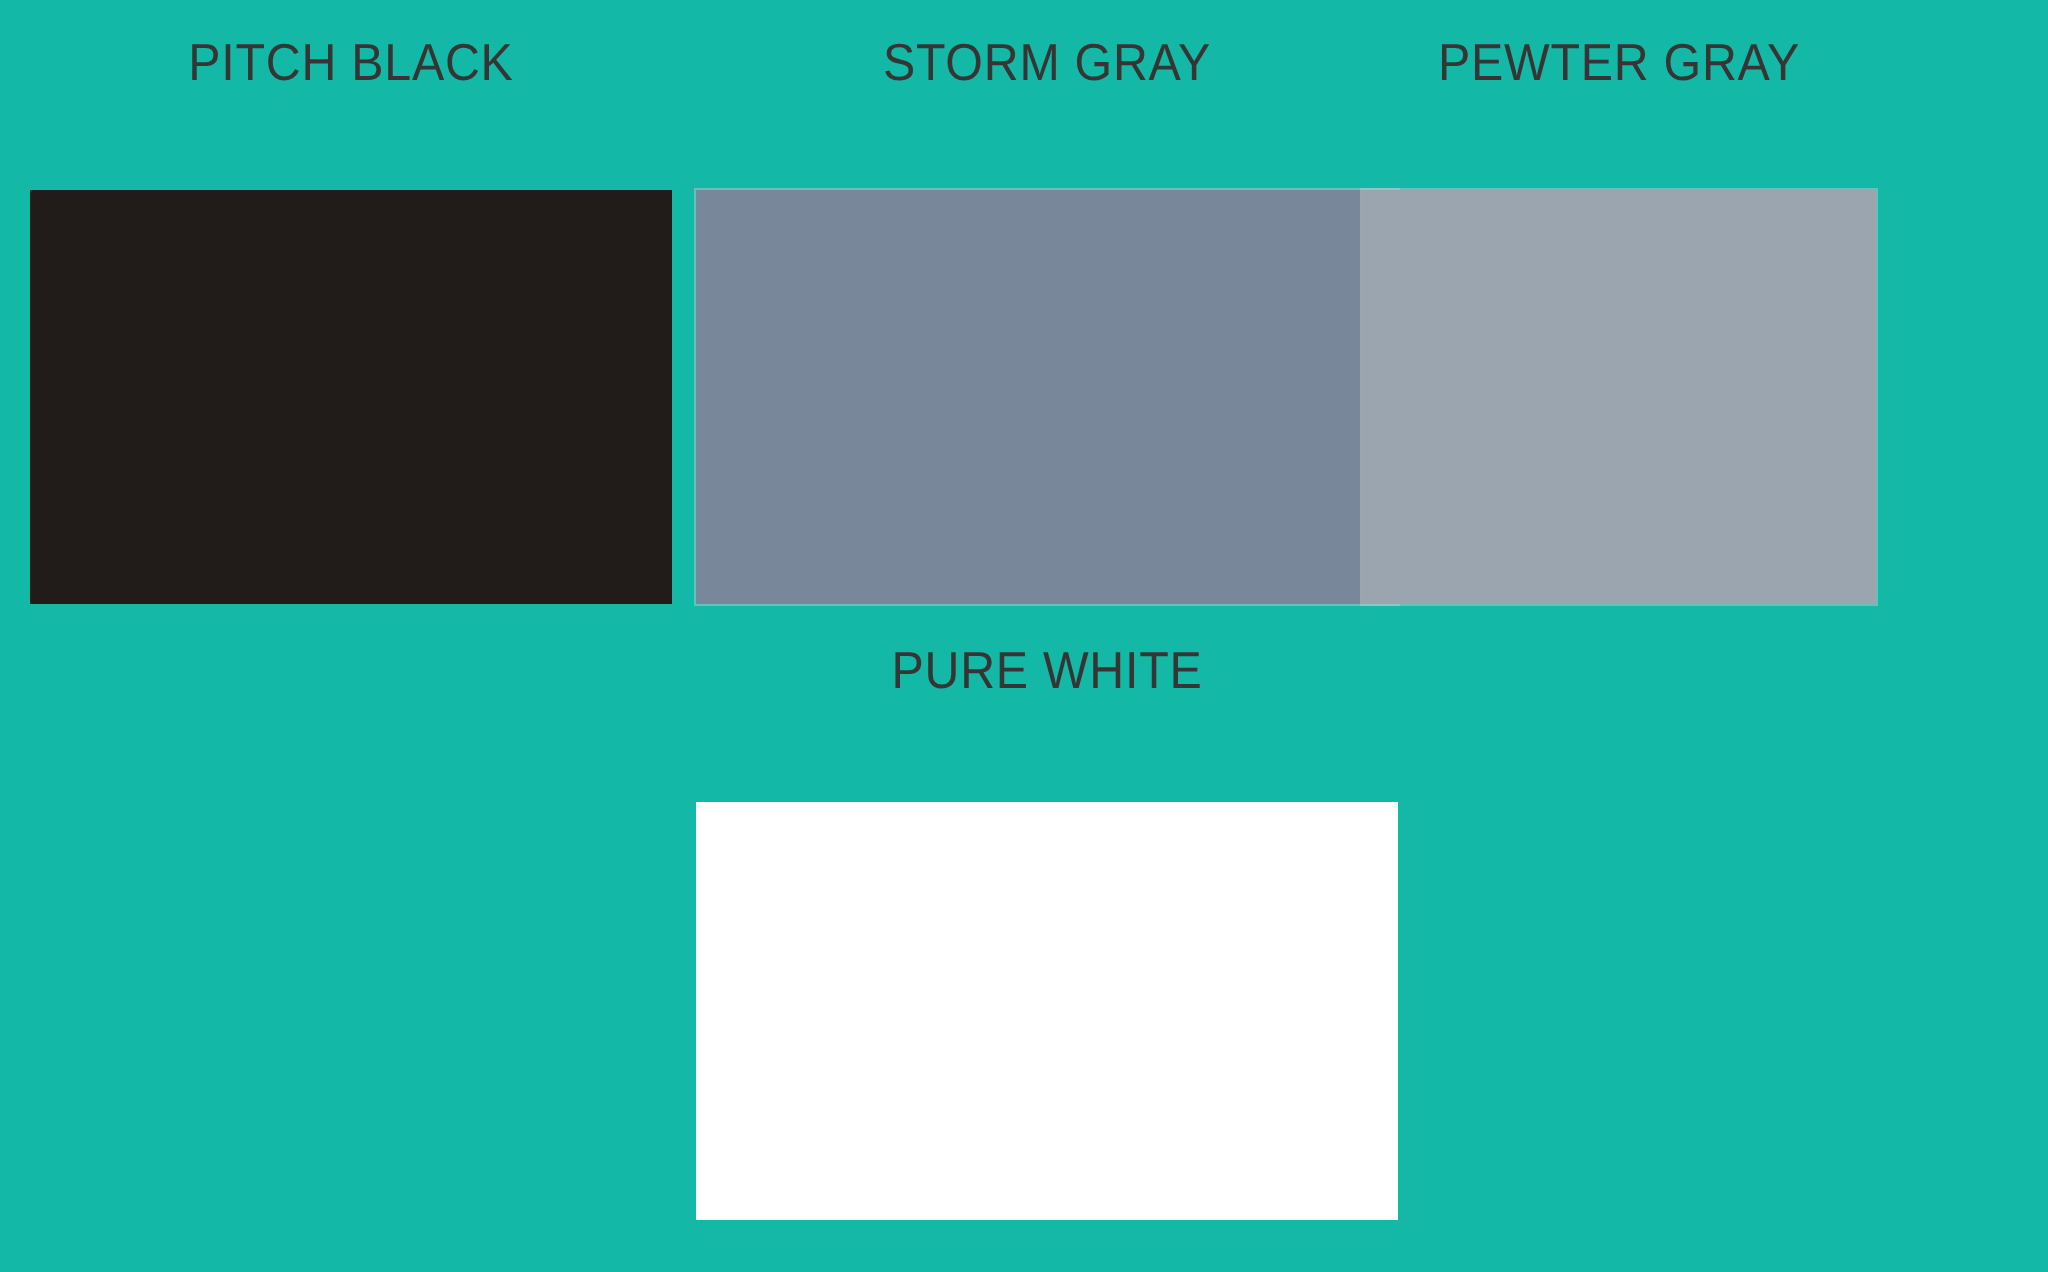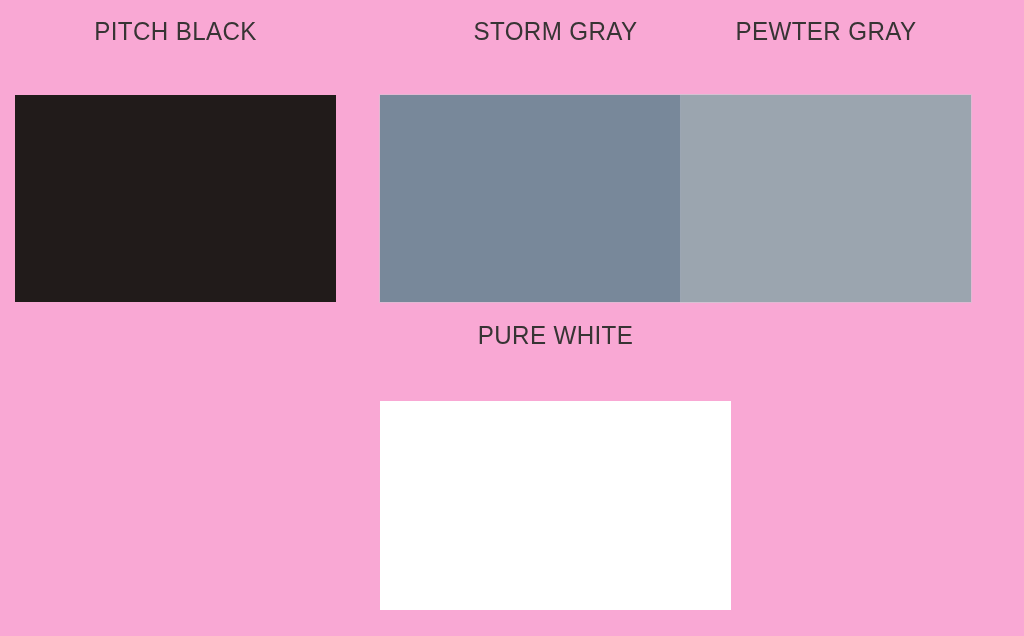--- a/index.html
+++ b/index.html
@@ -51,37 +51,37 @@
     width: 100%;
     box-sizing: border-box;
   }
 
   .swatch-chip.edge-soft {
     box-shadow: 0 0 0 1px rgba(200, 205, 210, 0.45);
   }
 
   
   .col-1 { left: 15px;  width: 321px; }
-  .col-2 { left: 348px; width: 351px; margin-left: 32px; }
-  .col-3 { left: 681px; width: 290px; }
+  .col-2 { left: 348px; width: 351px; }
+  .col-3 { left: 681px; width: 257px; }
 
   
   .row-1 { top: 0px;   height: 302px; }
   .row-2 { top: 306px; height: 330px; }
 
   .row-1 .swatch-label { top: 16px; }
   .row-1 .swatch-chip  { top: 95px; height: 207px; }
 
   .row-2 .swatch-label { top: 14px; }
   .row-2 .swatch-chip  { top: 95px; height: 209px; }
 </style>
 </head>
 <body>
 
-<div id="palette-board" style="background-color: #f9a8d4;">
+<div id="palette-board" style="background-color: #14b8a6;">
 
   <div class="swatch-cell col-1 row-1">
     <div class="swatch-label" style="color: rgb(55, 52, 52);">PITCH BLACK</div>
     <div class="swatch-chip" style="background-color: rgb(33, 27, 26);"></div>
   </div>
 
   <div class="swatch-cell col-2 row-1">
     <div class="swatch-label" style="color: rgb(55, 52, 52);">STORM GRAY</div>
     <div class="swatch-chip edge-soft" style="background-color: rgb(120, 136, 154);"></div>
   </div>

